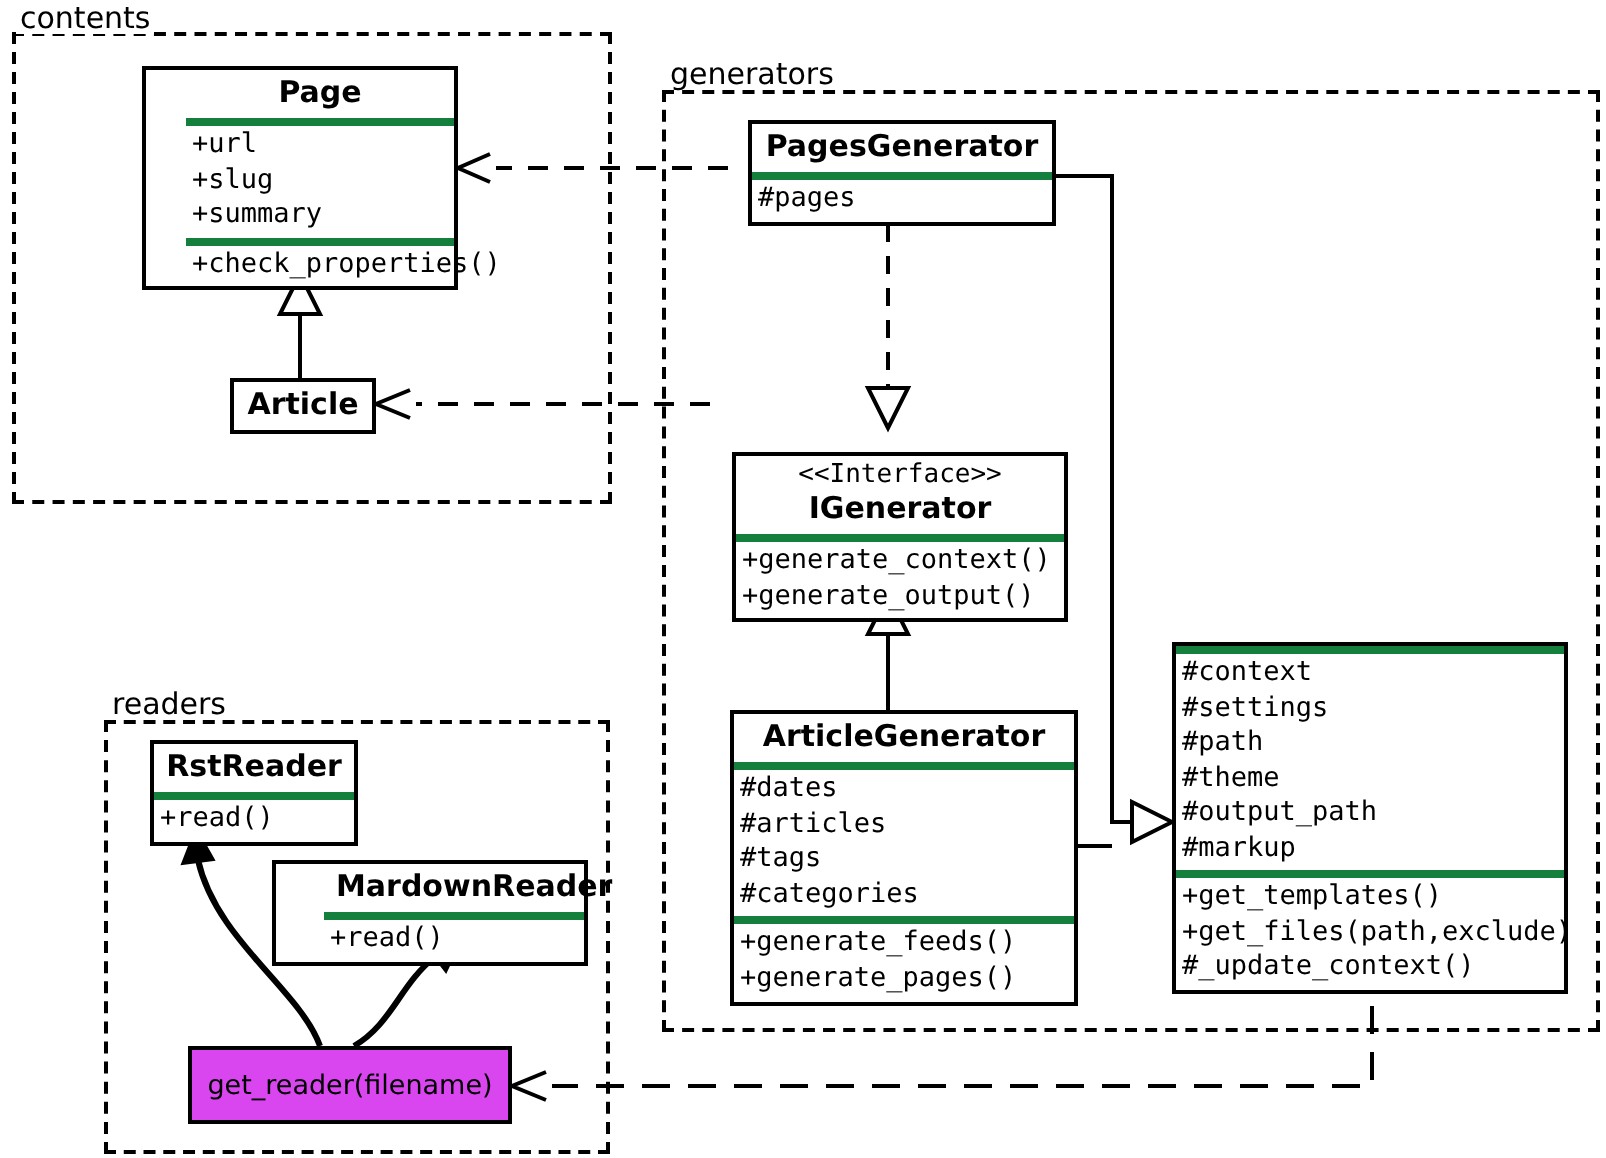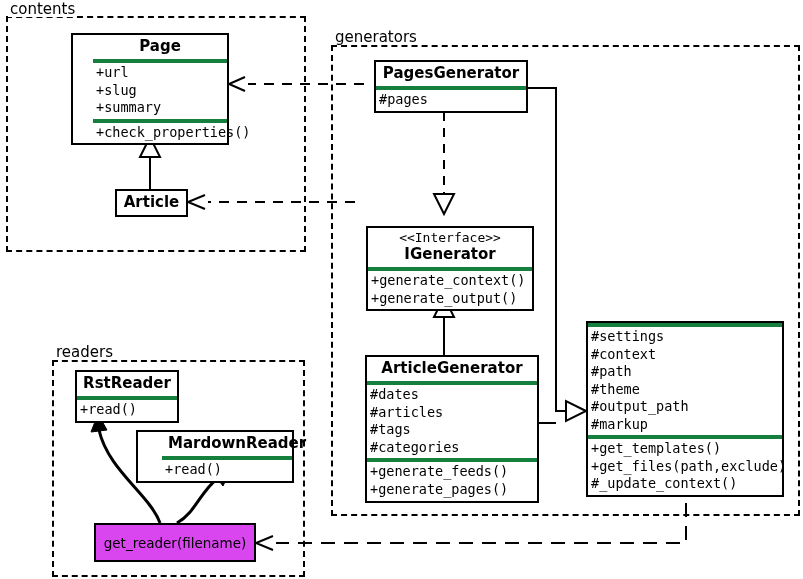--- a/index.html
+++ b/index.html
@@ -179,22 +179,22 @@
       <div>#categories</div>
     </div>
     <div class="uml-compart uml-sep">
       <div>+generate_feeds()</div>
       <div>+generate_pages()</div>
     </div>
   </div>
 
   <div class="uml" style="left:586px; top:321px; width:198px;">
     <div class="uml-compart uml-sep">
+      <div>#context</div>
       <div>#settings</div>
-      <div>#context</div>
       <div>#path</div>
       <div>#theme</div>
       <div>#output_path</div>
       <div>#markup</div>
     </div>
     <div class="uml-compart uml-sep">
       <div>+get_templates()</div>
       <div>+get_files(path,exclude)</div>
       <div>#_update_context()</div>
     </div>

